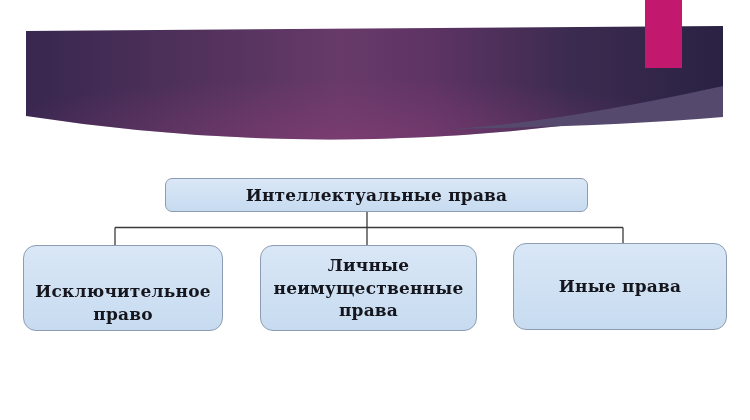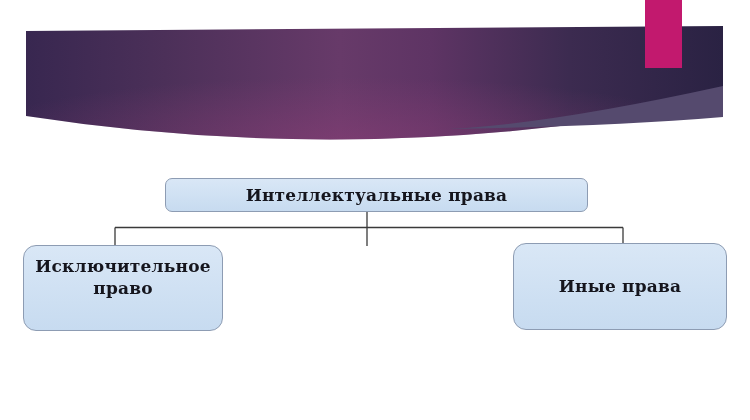--- a/index.html
+++ b/index.html
@@ -65,21 +65,21 @@
   .node-root {
     left: 165px; top: 178px;
     width: 423px; height: 34px;
     border-radius: 7px;
     font-size: 17px;
   }
   .node-child { border-radius: 13px; padding: 5px 10px; }
   .node-exclusive {
     left: 23px; top: 245px;
     width: 200px; height: 86px;
-    align-items: flex-start;
+    align-items: flex-end;
     padding-top: 9px;
   }
   .node-personal {
     left: 260px; top: 245px;
     width: 217px; height: 86px;
   }
   .node-other {
     left: 513px; top: 243px;
     width: 214px; height: 87px;
   }
@@ -120,18 +120,21 @@
   </svg>
 
   <div class="node node-root">
     <span>Интеллектуальные права</span>
   </div>
 
   <div class="node node-child node-exclusive">
     <span>Исключительное право</span>
   </div>
 
+  <div class="node node-child node-personal">
+    <span>Личные неимущественные права</span>
+  </div>
 
   <div class="node node-child node-other">
     <span>Иные права</span>
   </div>
 
 </div>
 
 </body></html>

